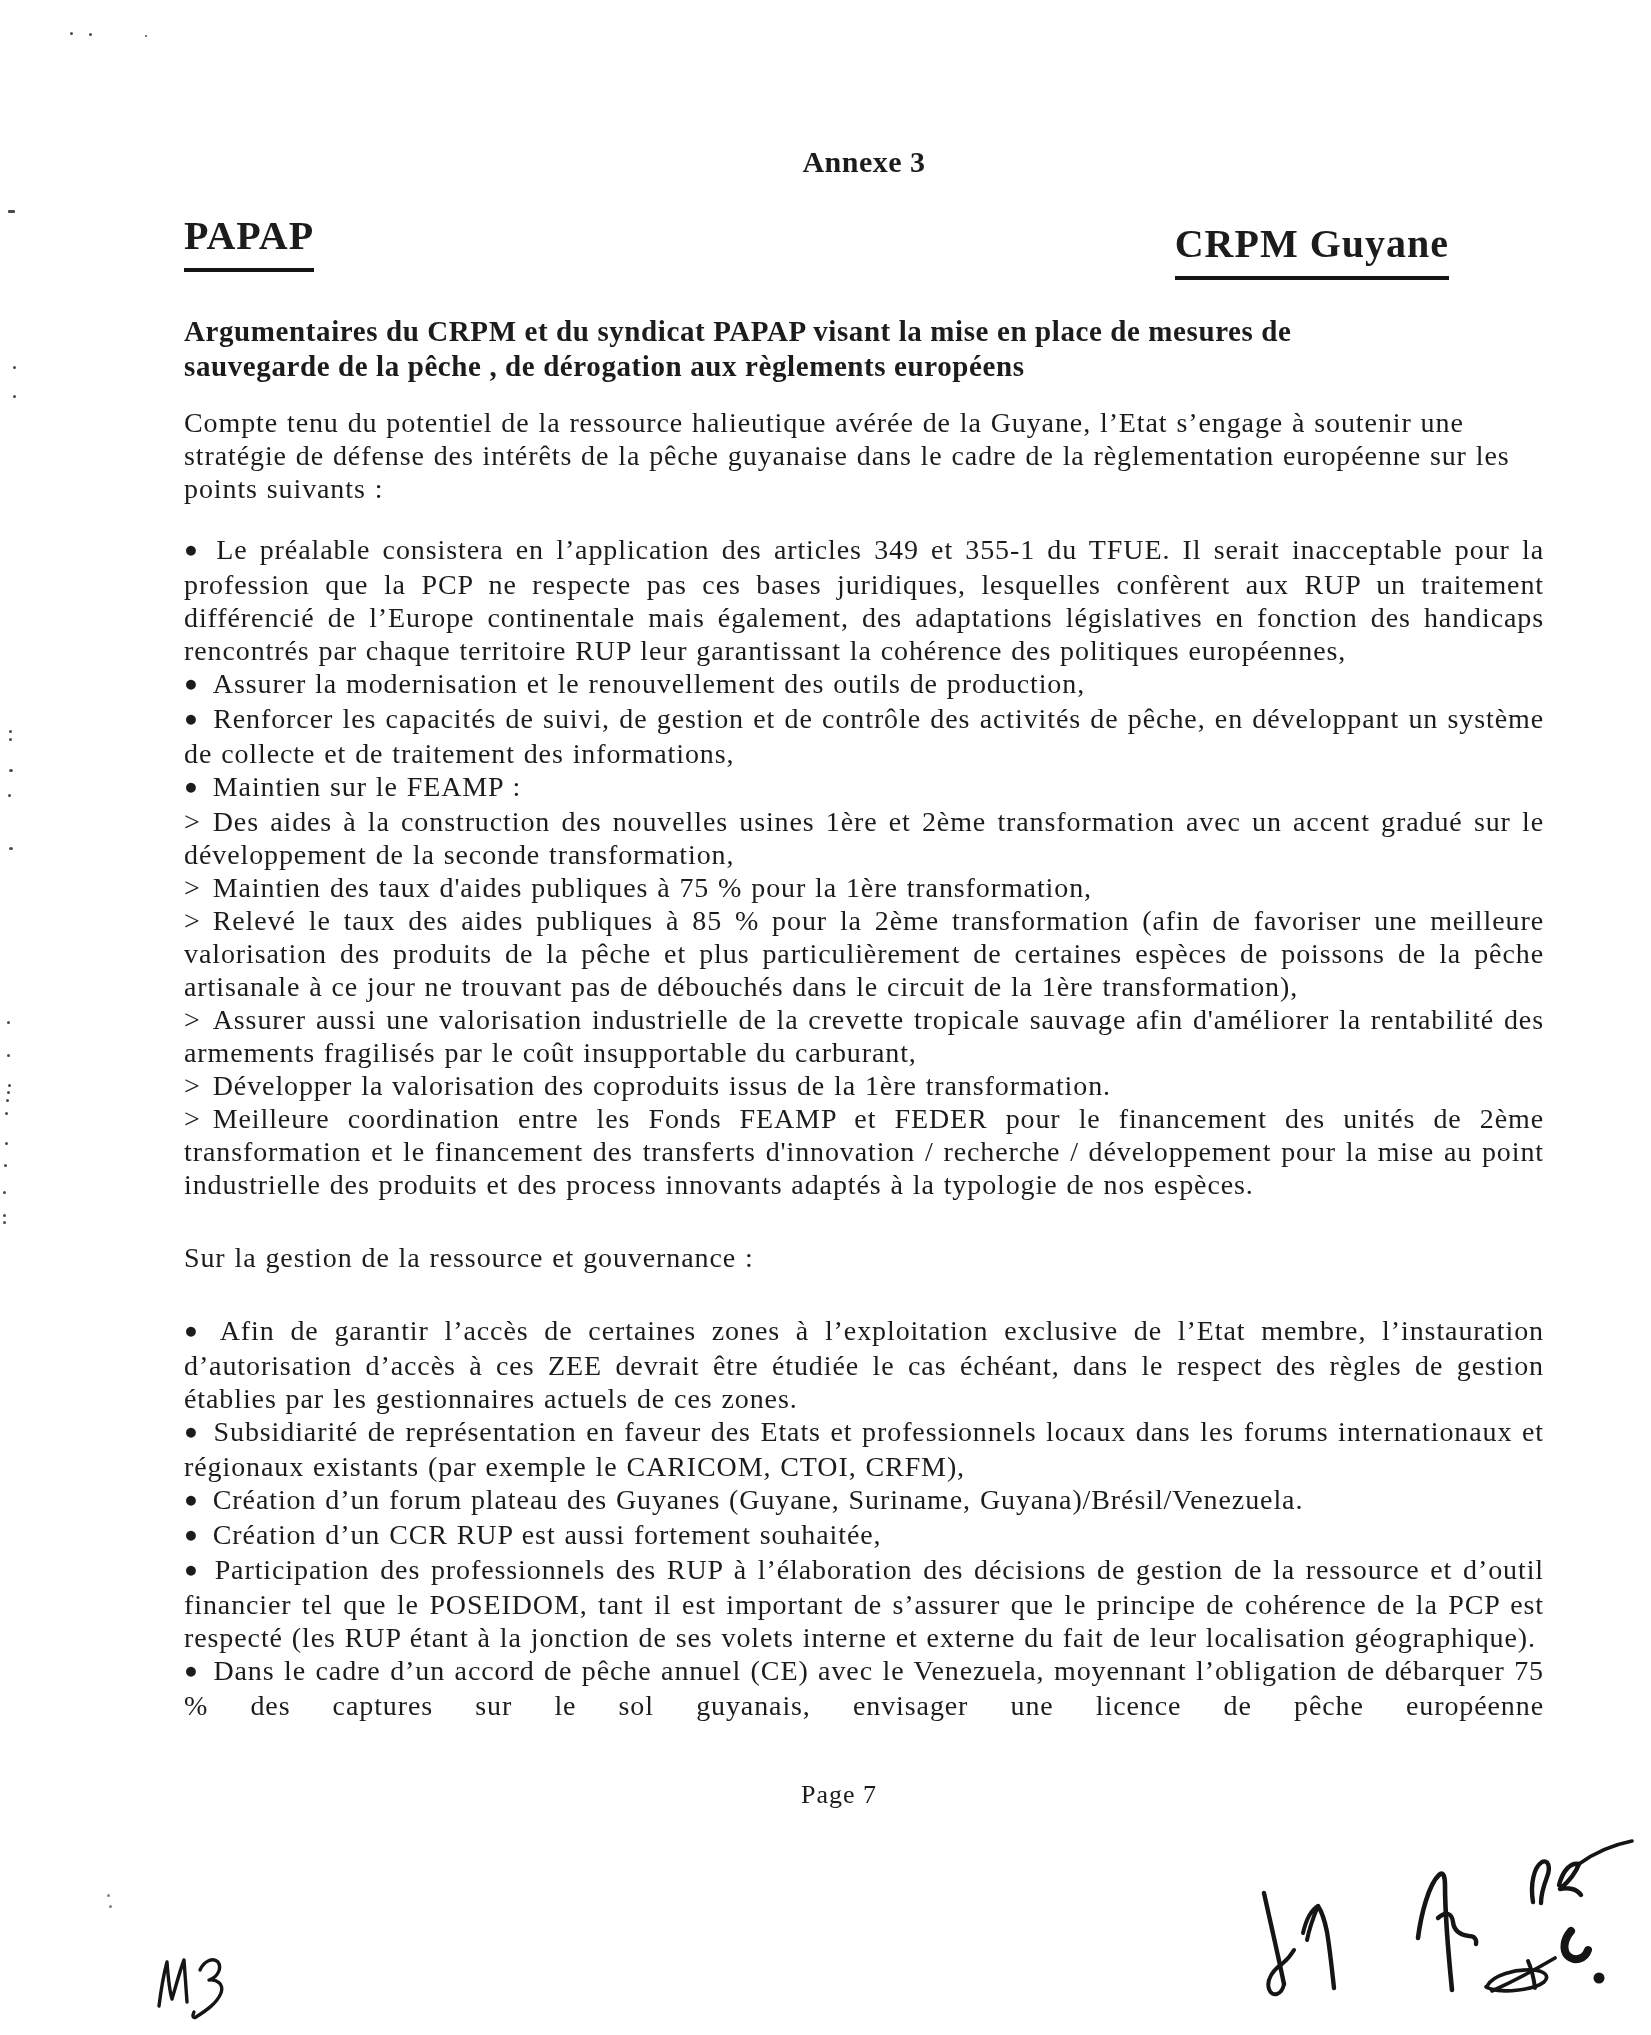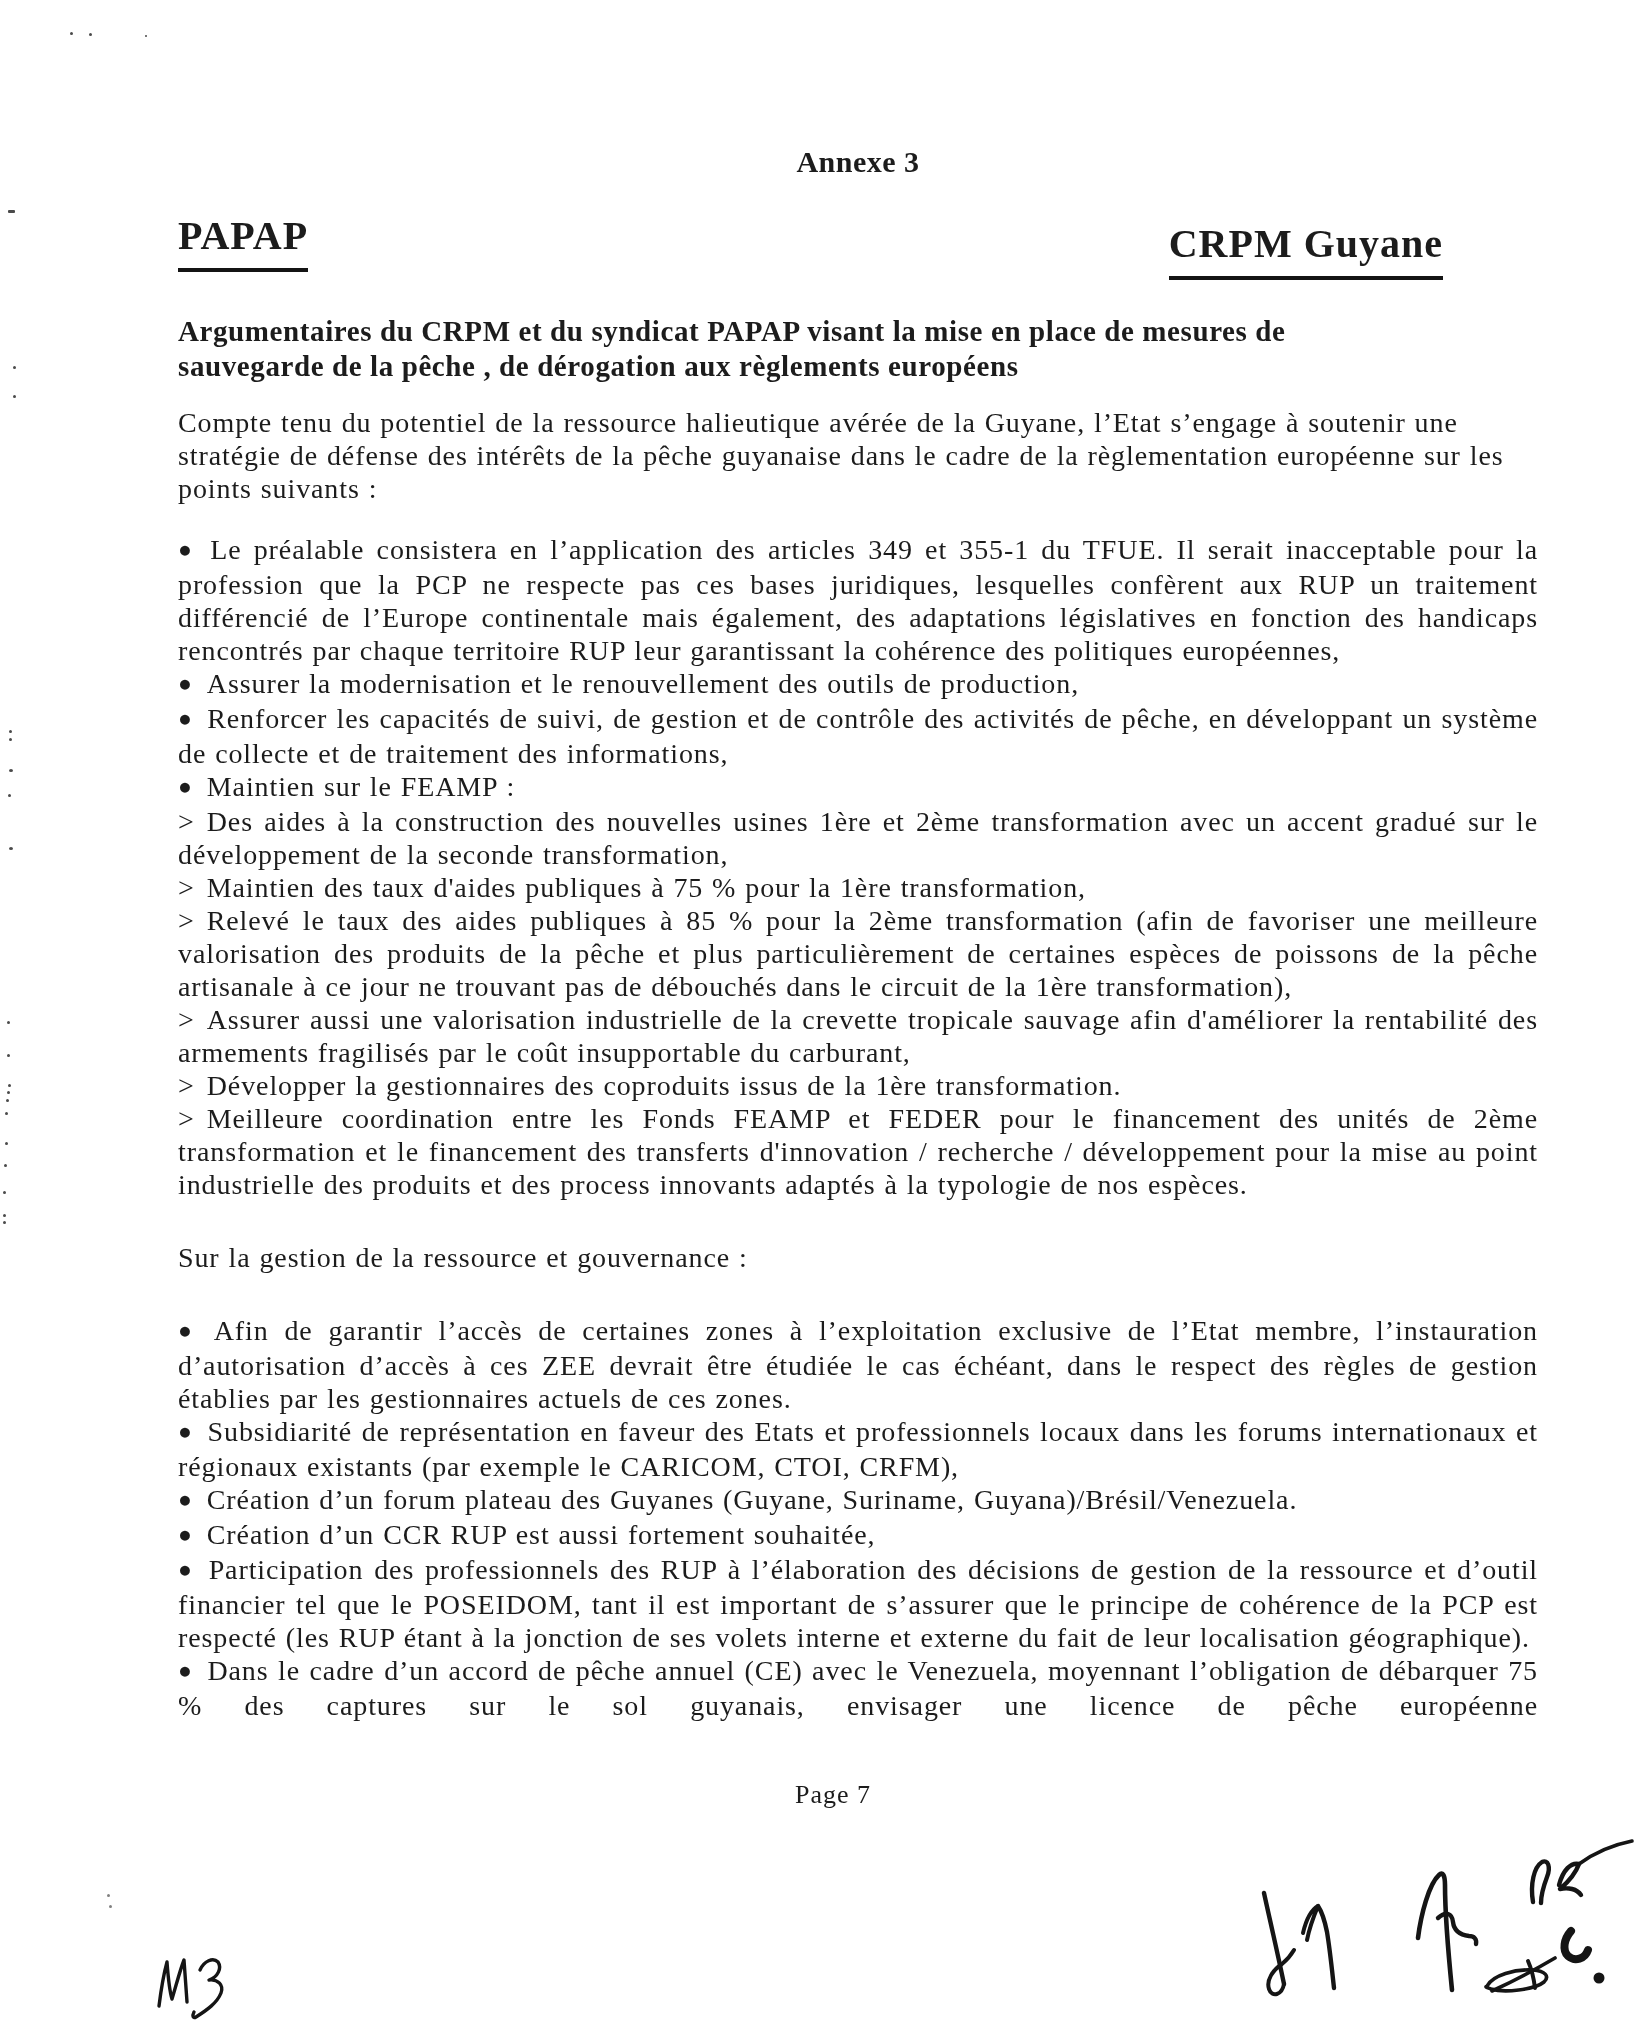--- a/index.html
+++ b/index.html
@@ -8,21 +8,21 @@
     position: relative;
     width: 1651px;
     height: 2035px;
     background: #ffffff;
     color: #1c1c1c;
     font-family: "Liberation Serif", "DejaVu Serif", serif;
     overflow: hidden;
   }
   .content {
     position: absolute;
-    left: 178px;
+    left: 184px;
     top: 0;
     width: 1360px;
   }
   .annexe {
     margin-top: 144px;
     text-align: center;
     font-size: 30px;
     font-weight: 700;
     line-height: 36px;
     letter-spacing: 0.5px;
@@ -106,21 +106,21 @@
 
     <p class="body-text para first-bullet"><span class="mk mk-dot">●</span><span>Le préalable consistera en l’application des articles 349 et 355-1 du TFUE. Il serait inacceptable pour la profession que la PCP ne respecte pas ces bases juridiques, lesquelles confèrent aux RUP un traitement différencié de l’Europe continentale mais également, des adaptations législatives en fonction des handicaps rencontrés par chaque territoire RUP leur garantissant la cohérence des politiques européennes,</span></p>
     <p class="body-text para"><span class="mk mk-dot">●</span><span>Assurer la modernisation et le renouvellement des outils de production,</span></p>
     <p class="body-text para"><span class="mk mk-dot">●</span><span>Renforcer les capacités de suivi, de gestion et de contrôle des activités de pêche, en développant un système de collecte et de traitement des informations,</span></p>
     <p class="body-text para"><span class="mk mk-dot">●</span><span>Maintien sur le FEAMP :</span></p>
 
     <p class="body-text para"><span class="mk mk-arrow">&gt;</span><span>Des aides à la construction des nouvelles usines 1ère et 2ème transformation avec un accent gradué sur le développement de la seconde transformation,</span></p>
     <p class="body-text para"><span class="mk mk-arrow">&gt;</span><span>Maintien des taux d'aides publiques à 75 % pour la 1ère transformation,</span></p>
     <p class="body-text para"><span class="mk mk-arrow">&gt;</span><span>Relevé le taux des aides publiques à 85 % pour la 2ème transformation (afin de favoriser une meilleure valorisation des produits de la pêche et plus particulièrement de certaines espèces de poissons de la pêche artisanale à ce jour ne trouvant pas de débouchés dans le circuit de la 1ère transformation),</span></p>
     <p class="body-text para"><span class="mk mk-arrow">&gt;</span><span>Assurer aussi une valorisation industrielle de la crevette tropicale sauvage afin d'améliorer la rentabilité des armements fragilisés par le coût insupportable du carburant,</span></p>
-    <p class="body-text para"><span class="mk mk-arrow">&gt;</span><span>Développer la gestionnaires des coproduits issus de la 1ère transformation.</span></p>
+    <p class="body-text para"><span class="mk mk-arrow">&gt;</span><span>Développer la valorisation des coproduits issus de la 1ère transformation.</span></p>
     <p class="body-text para"><span class="mk mk-arrow">&gt;</span><span>Meilleure coordination entre les Fonds FEAMP et FEDER pour le financement des unités de 2ème transformation et le financement des transferts d'innovation / recherche / développement pour la mise au point industrielle des produits et des process innovants adaptés à la typologie de nos espèces.</span></p>
 
     <p class="body-text section-heading">Sur la gestion de la ressource et gouvernance :</p>
 
     <p class="body-text para after-heading"><span class="mk mk-dot">●</span><span>Afin de garantir l’accès de certaines zones à l’exploitation exclusive de l’Etat membre, l’instauration d’autorisation d’accès à ces ZEE devrait être étudiée le cas échéant, dans le respect des règles de gestion établies par les gestionnaires actuels de ces zones.</span></p>
     <p class="body-text para"><span class="mk mk-dot">●</span><span>Subsidiarité de représentation en faveur des Etats et professionnels locaux dans les forums internationaux et régionaux existants (par exemple le CARICOM, CTOI, CRFM),</span></p>
     <p class="body-text para"><span class="mk mk-dot">●</span><span>Création d’un forum plateau des Guyanes (Guyane, Suriname, Guyana)/Brésil/Venezuela.</span></p>
     <p class="body-text para"><span class="mk mk-dot">●</span><span>Création d’un CCR RUP est aussi fortement souhaitée,</span></p>
     <p class="body-text para"><span class="mk mk-dot">●</span><span>Participation des professionnels des RUP à l’élaboration des décisions de gestion de la ressource et d’outil financier tel que le POSEIDOM, tant il est important de s’assurer que le principe de cohérence de la PCP est respecté (les RUP étant à la jonction de ses volets interne et externe du fait de leur localisation géographique).</span></p>
     <p class="body-text para justify-last"><span class="mk mk-dot">●</span><span>Dans le cadre d’un accord de pêche annuel (CE) avec le Venezuela, moyennant l’obligation de débarquer 75 % des captures sur le sol guyanais, envisager une licence de pêche européenne</span></p>

